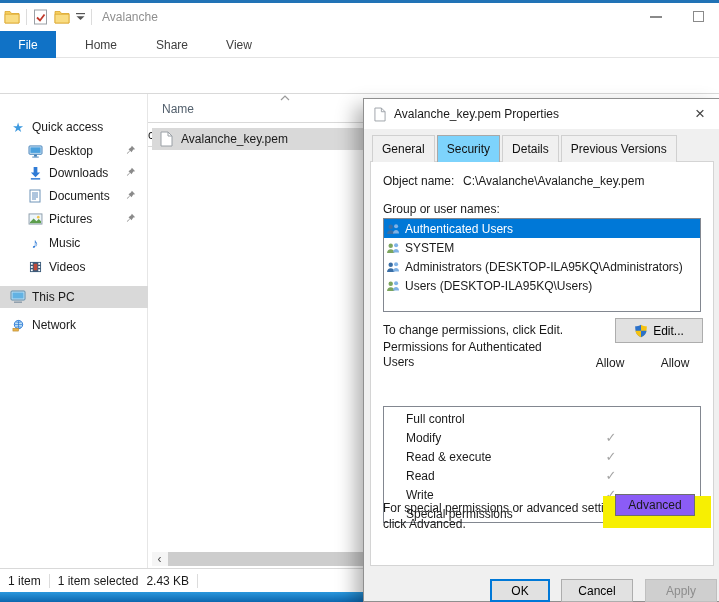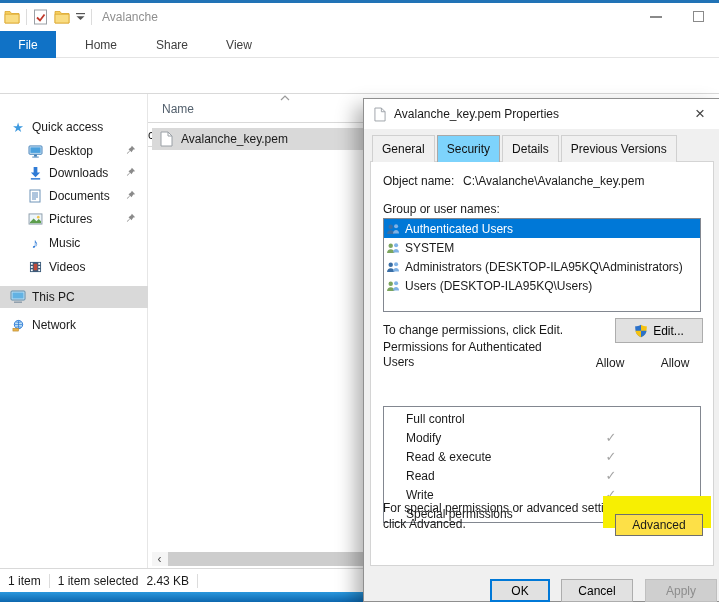--- a/index.html
+++ b/index.html
@@ -76,21 +76,21 @@
   .perm-hdr { position:absolute; left:12px; top:178px; width:200px; line-height:15px; }
   .allow-hdr { position:absolute; left:214px; top:194px; width:50px; text-align:center; }
   .deny-hdr { position:absolute; left:281px; top:194px; width:46px; text-align:center; }
   .perm-list { position:absolute; left:12px; top:212px; width:318px; height:117px; border:1px solid #828790; background:#fff; padding-top:2px;margin-top:32px; }
   .p-row { height:19px; position:relative; display:flex; align-items:center; padding-left:22px; }
   .p-allow { position:absolute; left:202px; width:50px; text-align:center; color:#a3a3a3; font-size:13px; }
   .p-deny { position:absolute; left:269px; width:46px; text-align:center; color:#a3a3a3; font-size:13px; }
 
   .adv-hint { position:absolute; left:12px; top:338px; line-height:16px; }
   .adv-highlight { position:absolute; left:232px; top:334px; width:108px; height:32px; background:#f7ef02; }
-  .adv-btn { position:absolute; left:244px; top:352px; width:88px; height:22px; background:#fde047; border:1px solid #6e6e6e; display:flex; align-items:center; justify-content:center; }
+  .adv-btn { position:absolute; left:244px; top:332px; width:80px; height:22px; background:#8b5cf6; border:1px solid #6e6e6e; display:flex; align-items:center; justify-content:center; }
 
   .dlg-footer-btn { position:absolute; top:480px; height:23px; }
   .btn-ok { left:126px; width:60px; border:2px solid #0078d7; }
   .btn-cancel { left:197px; width:72px; }
   .btn-apply { left:281px; width:72px; background:#cfcfcf; border-color:#bfbfbf; color:#8d8d8d; }
 
   svg { display:block; }
 </style>
 </head>
 <body>

